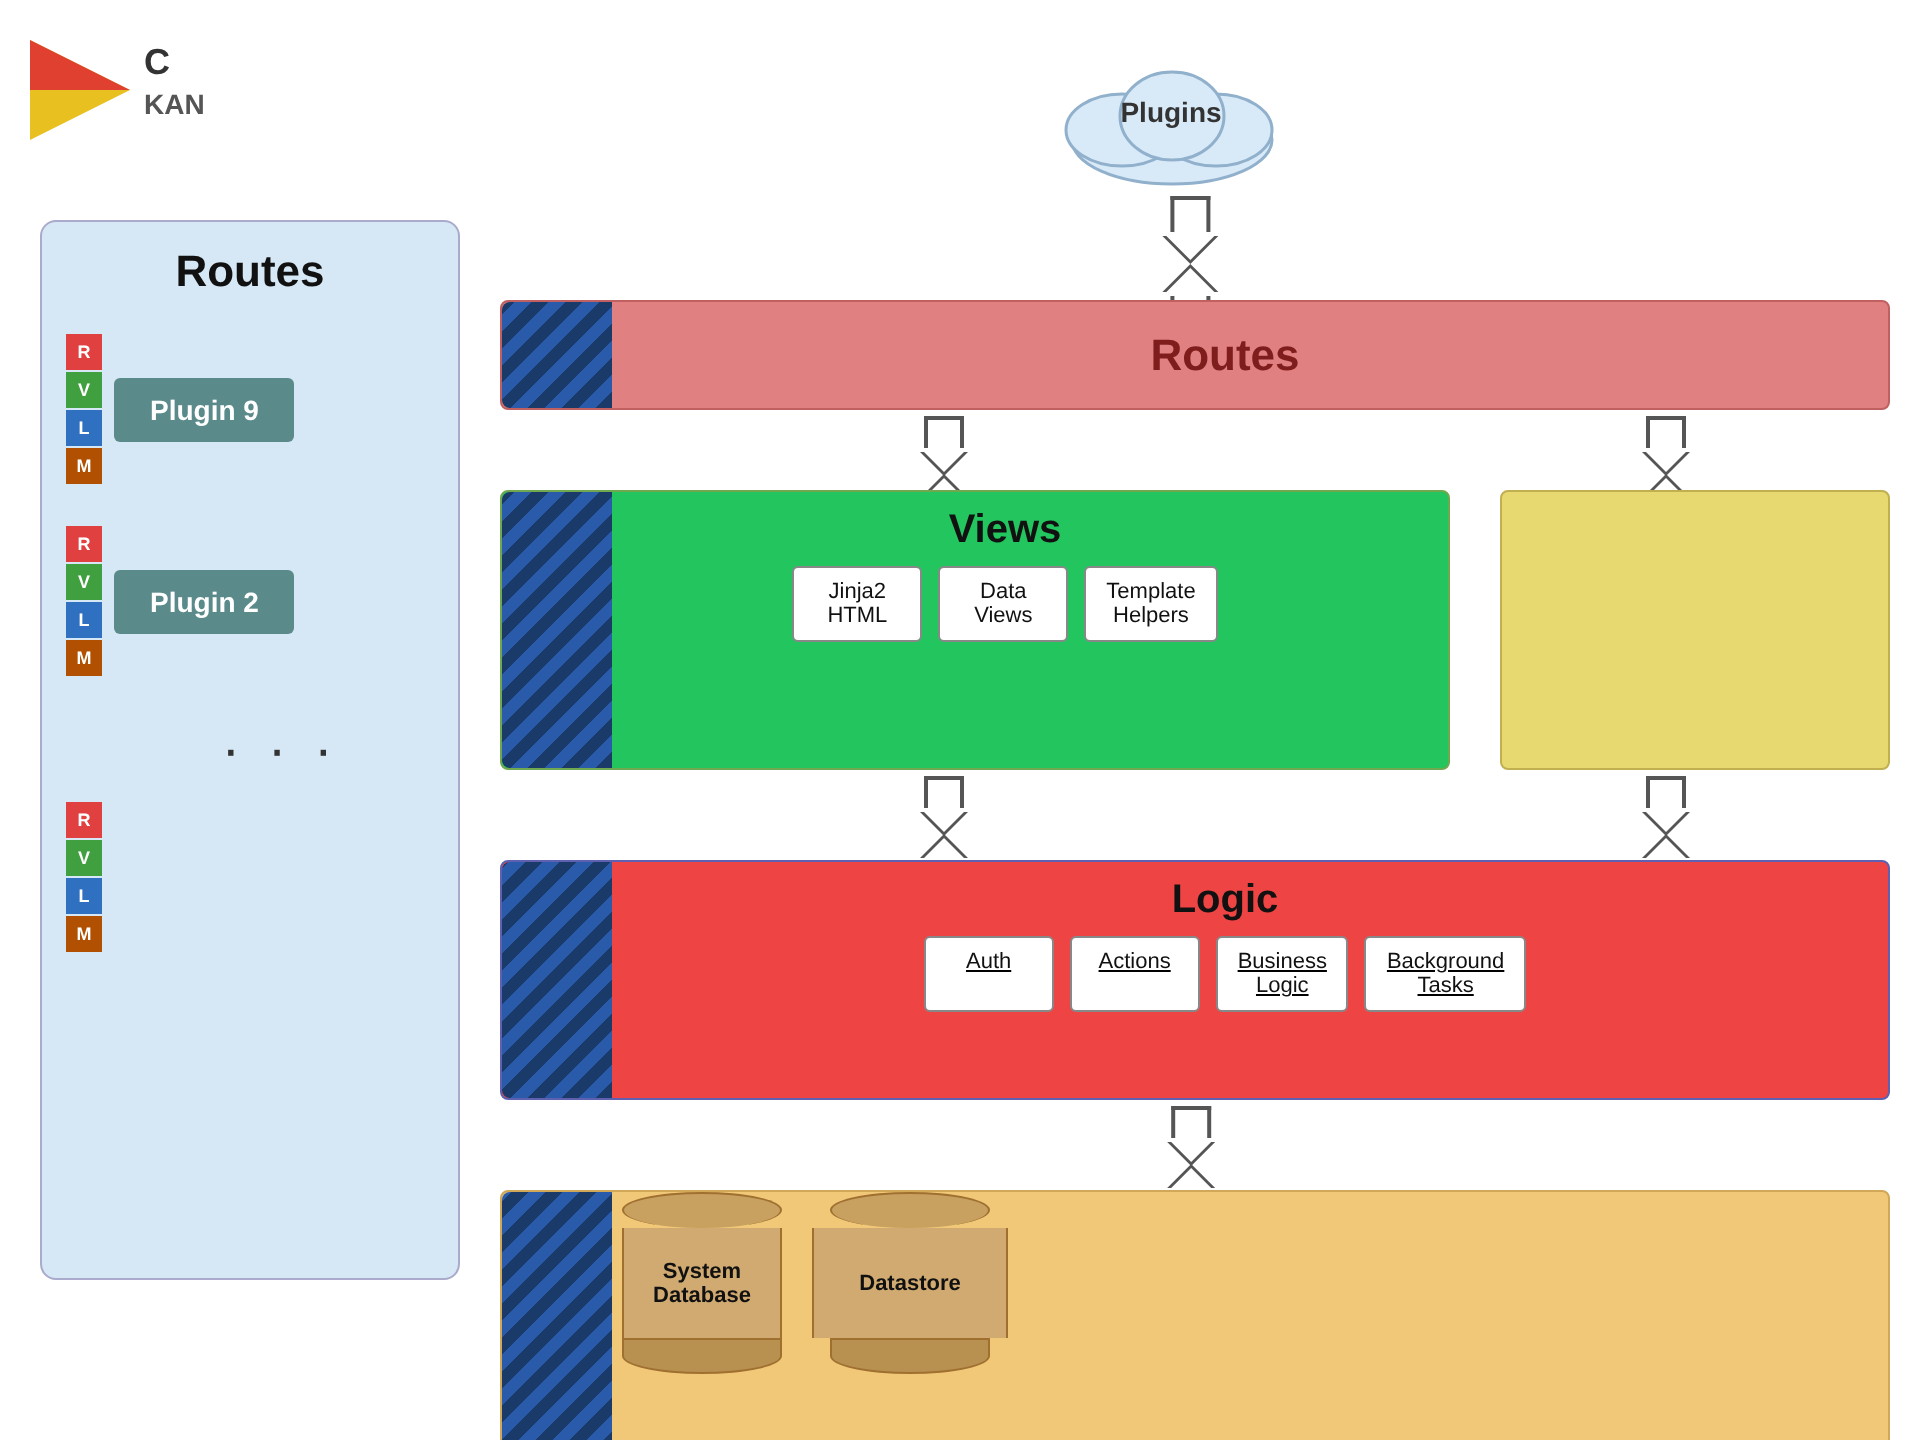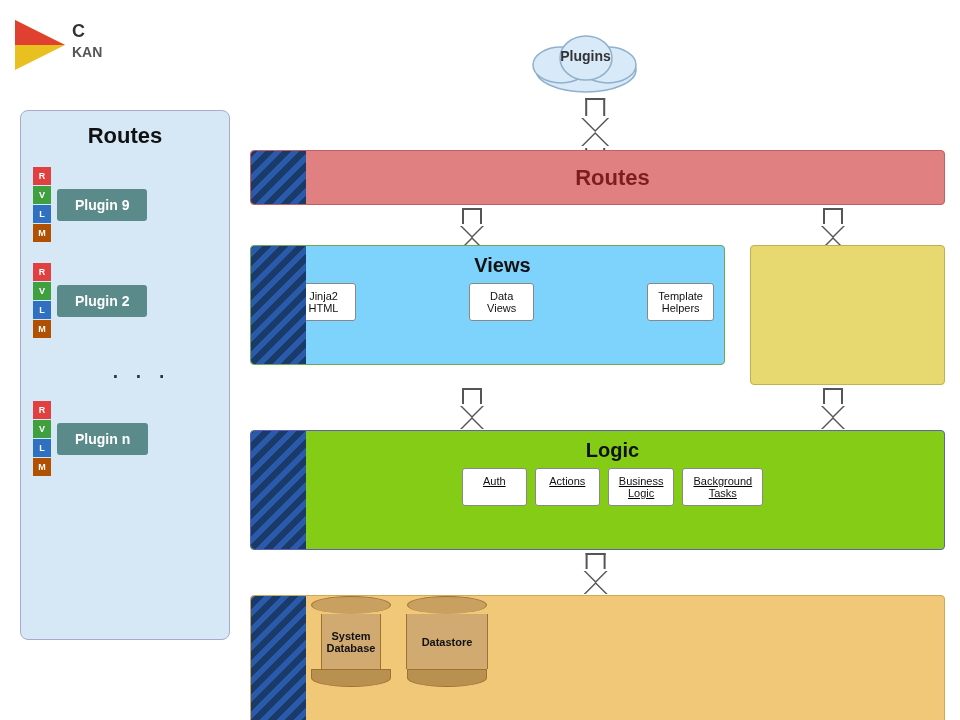--- a/index.html
+++ b/index.html
@@ -127,22 +127,22 @@
       font-weight: bold;
       color: #7f1d1d;
     }
 
     
     #views-layer {
       position: absolute;
       top: 215px;
       left: 0;
       right: 220px;
-      height: 120px;
-      background: #7dd3fc;
+      height: 140px;
+      background: #22c55e;
       border: 1.5px solid #70a850;
       border-radius: 4px;
     }
 
     
     #api-layer {
       position: absolute;
       top: 215px;
       right: 0;
       width: 195px;
@@ -178,21 +178,21 @@
       color: #111;
     }
 
     
     #logic-layer {
       position: absolute;
       top: 400px;
       left: 0;
       right: 0;
       height: 120px;
-      background: #84cc16;
+      background: #ef4444;
       border: 1.5px solid #6060b0;
       border-radius: 4px;
     }
 
     
     #models-layer {
       position: absolute;
       top: 565px;
       left: 0;
       right: 0;
@@ -262,21 +262,20 @@
 
     <div class="plugin-dots">· · ·</div>
 
     <div class="plugin-item">
       <div class="plugin-badges">
         <div class="badge badge-r">R</div>
         <div class="badge badge-v">V</div>
         <div class="badge badge-l">L</div>
         <div class="badge badge-m">M</div>
       </div>
-      <div class="plugin-box">Plugin n</div>
     </div>
   </div>
 
   <div id="arch-area">
 
     <div style="position:absolute; top:0; left:50%; transform:translateX(-60%);">
       <svg width="120" height="65" viewBox="0 0 120 65">
         <ellipse cx="60" cy="40" rx="50" ry="22" fill="#d8eaf8" stroke="#90b0cc" stroke-width="1.5"></ellipse>
         <ellipse cx="35" cy="35" rx="28" ry="18" fill="#d8eaf8" stroke="#90b0cc" stroke-width="1.5"></ellipse>
         <ellipse cx="82" cy="35" rx="28" ry="18" fill="#d8eaf8" stroke="#90b0cc" stroke-width="1.5"></ellipse>
@@ -309,21 +308,21 @@
     <div style="position:absolute; top:178px; right:100px; display:flex; flex-direction:column; align-items:center;">
       <div style="width:20px; height:16px; background:white; border:2px solid #555; border-bottom:none;"></div>
       <div style="width:0;height:0;border-left:12px solid transparent;border-right:12px solid transparent;border-top:12px solid white;filter:drop-shadow(0 2px 0 #555);"></div>
       <div style="width:0;height:0;border-left:12px solid transparent;border-right:12px solid transparent;border-bottom:12px solid white;filter:drop-shadow(0 -2px 0 #555);margin-top:3px;"></div>
       <div style="width:20px; height:16px; background:white; border:2px solid #555; border-top:none;"></div>
     </div>
 
     <div id="views-layer">
       <div class="stripe-overlay"></div>
       <div class="layer-inner-title" style="margin-left:30px;">Views</div>
-      <div class="inner-boxes" style="margin-left:30px;justify-content:space-between;">
+      <div class="inner-boxes" style="margin-left:30px;">
         <div class="inner-box">Jinja2<br>HTML</div>
         <div class="inner-box">Data<br>Views</div>
         <div class="inner-box">Template<br>Helpers</div>
       </div>
     </div>
 
     <div id="api-layer">
     </div>
 
     <div style="position:absolute; top:358px; left:32%; transform:translateX(-50%); display:flex; flex-direction:column; align-items:center;">
@@ -360,27 +359,27 @@
 
     <div id="models-layer">
       <div class="stripe-overlay"></div>
       <div style="display:flex; align-items:flex-start; padding:0 10px 0 40px; gap:10px;">
 
 
         <div style="display:flex; gap:15px; margin-left:20px;">
 
           <div style="display:flex; flex-direction:column; align-items:center;">
             <div style="width:80px; height:18px; background:#c8a060; border:1.5px solid #a07030; border-radius:50%; border-bottom:none;"></div>
-            <div style="width:60px; height:55px; background:#d0aa70; border-left:1.5px solid #a07030; border-right:1.5px solid #a07030; display:flex; align-items:center; justify-content:center; font-size:11px; text-align:center; color:#111; font-weight:bold;">System<br>Database</div>
+            <div style="width:80px; height:55px; background:#d0aa70; border-left:1.5px solid #a07030; border-right:1.5px solid #a07030; display:flex; align-items:center; justify-content:center; font-size:11px; text-align:center; color:#111; font-weight:bold;">System<br>Database</div>
             <div style="width:80px; height:18px; background:#b89050; border:1.5px solid #a07030; border-radius:0 0 50% 50%;"></div>
           </div>
 
           <div style="display:flex; flex-direction:column; align-items:center;">
             <div style="width:80px; height:18px; background:#c8a060; border:1.5px solid #a07030; border-radius:50%; border-bottom:none;"></div>
-            <div style="width:82px; height:55px; background:#d0aa70; border-left:1.5px solid #a07030; border-right:1.5px solid #a07030; display:flex; align-items:center; justify-content:center; font-size:11px; text-align:center; color:#111; font-weight:bold;">Datastore</div>
+            <div style="width:98px; height:55px; background:#d0aa70; border-left:1.5px solid #a07030; border-right:1.5px solid #a07030; display:flex; align-items:center; justify-content:center; font-size:11px; text-align:center; color:#111; font-weight:bold;">Datastore</div>
             <div style="width:80px; height:18px; background:#b89050; border:1.5px solid #a07030; border-radius:0 0 50% 50%;"></div>
           </div>
         </div>
       </div>
     </div>
 
   </div>
 
 </div>
 

